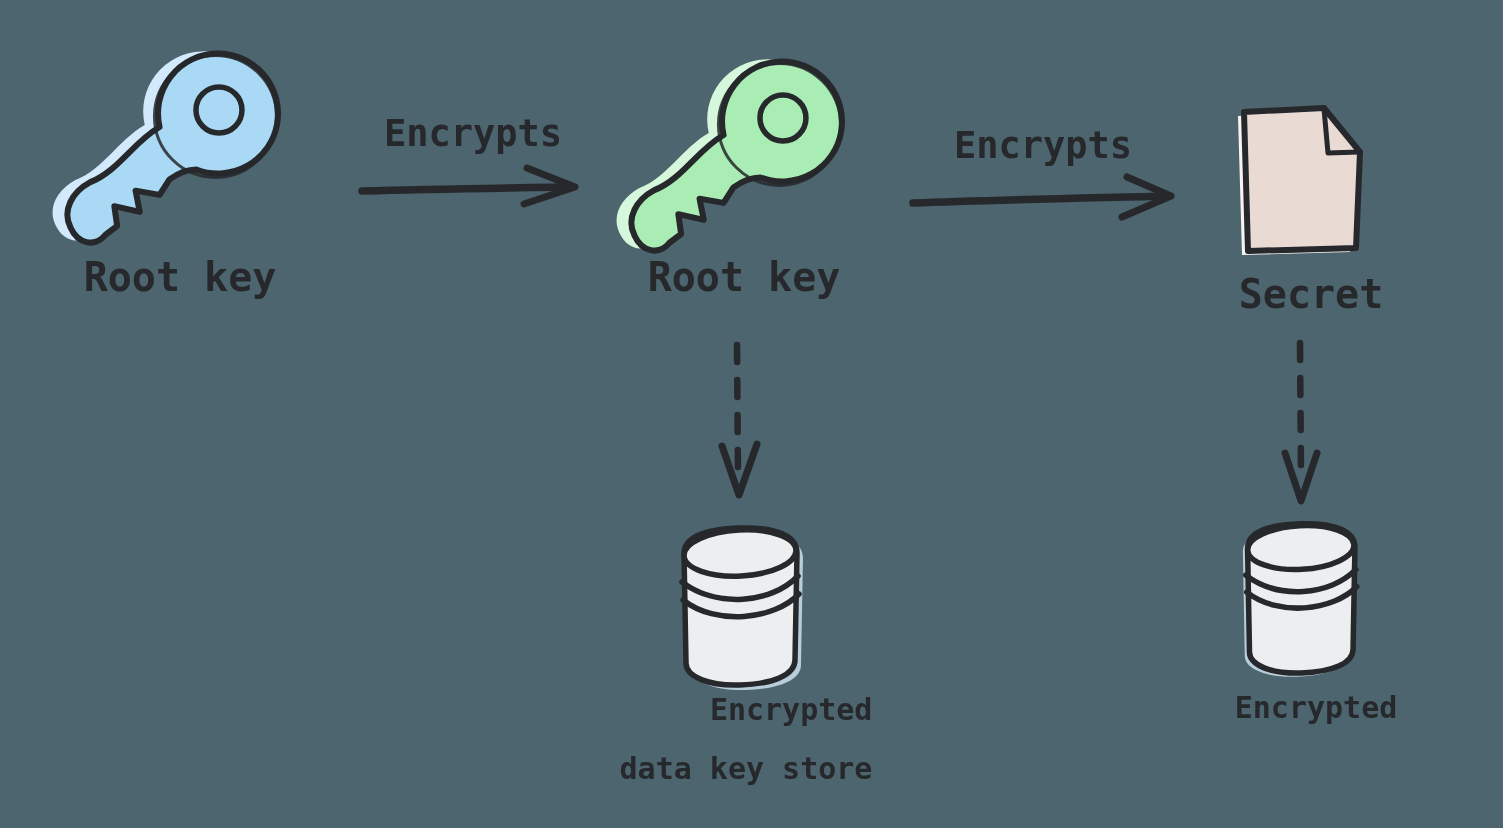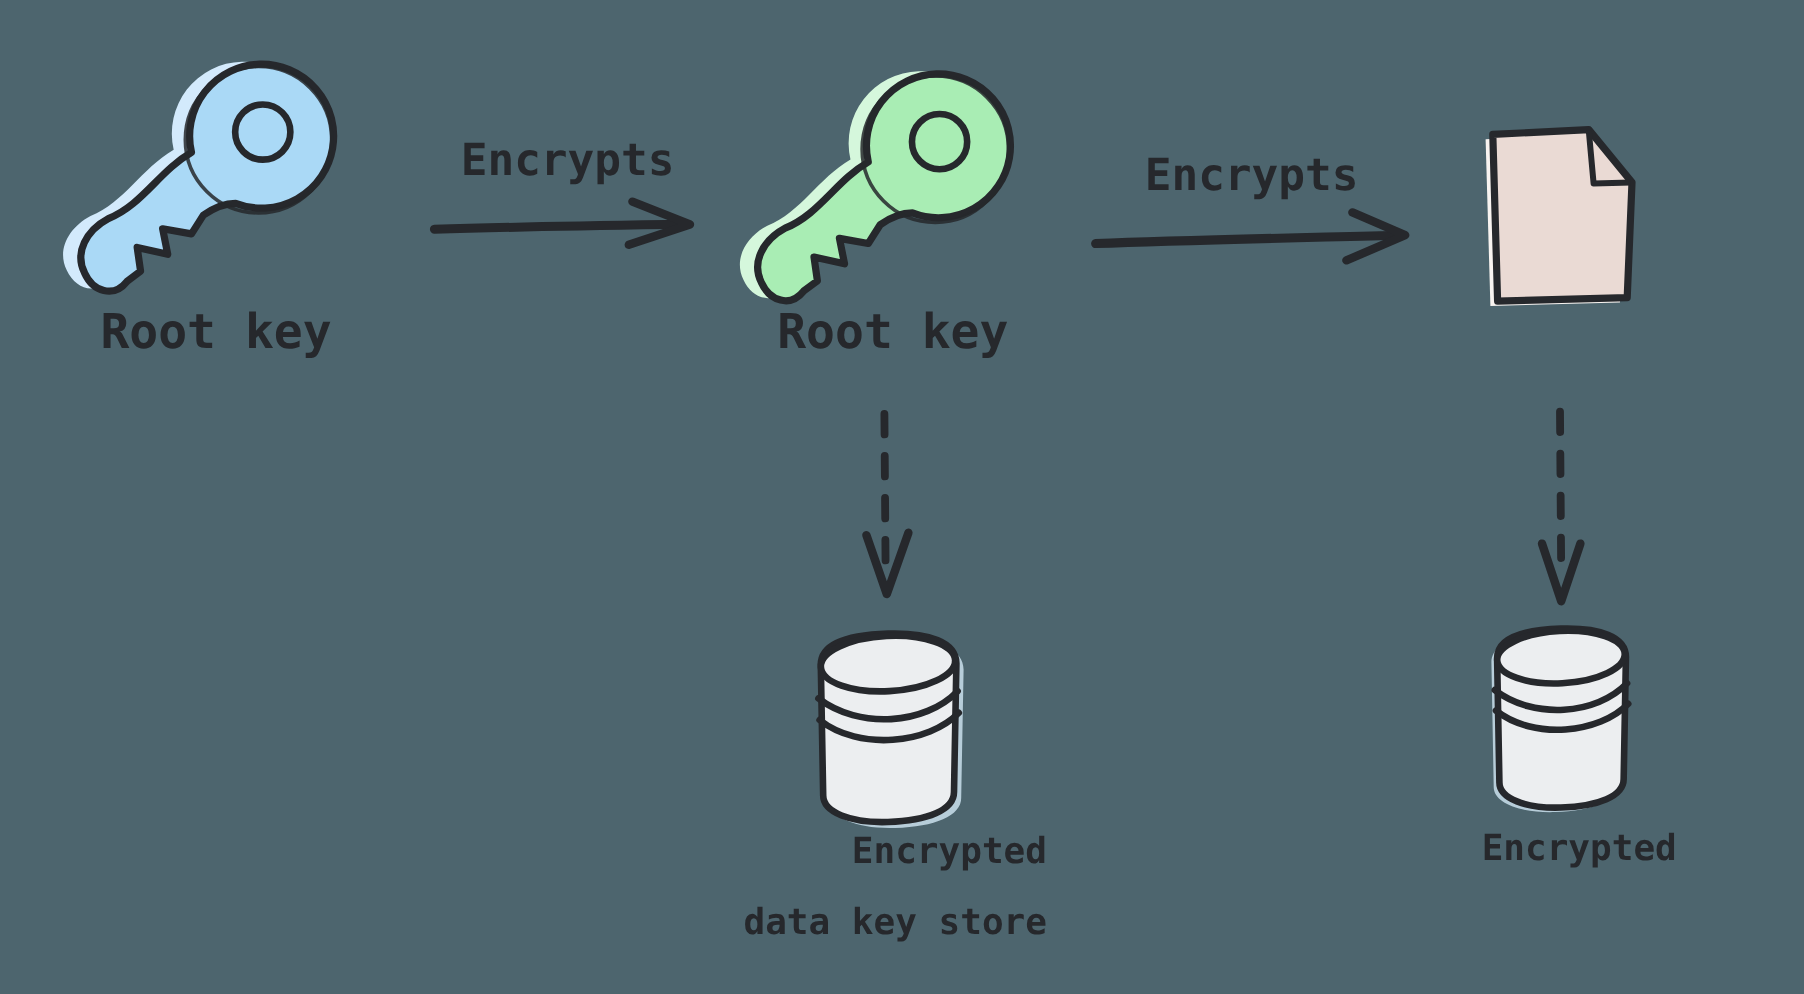--- a/index.html
+++ b/index.html
@@ -102,20 +102,21 @@
   </svg>
 
   <div class="label label-big" style="left:180px;top:250px;">Root key</div>
 
   <div class="label label-mid" style="left:473px;top:114px;">Encrypts</div>
 
   <div class="label label-big" style="left:744px;top:250px;">Root key</div>
 
   <div class="label label-mid" style="left:1043px;top:126px;">Encrypts</div>
 
+  <div class="label label-big" style="left:1311px;top:267px;">Secret</div>
 
   <div class="label label-store" style="left:746px;top:680px;">
     <div>Encrypted</div>
     <div>data key store</div>
   </div>
 
   <div class="label label-store" style="left:1316px;top:678px;">
     <div>Encrypted</div>
   </div>
 

